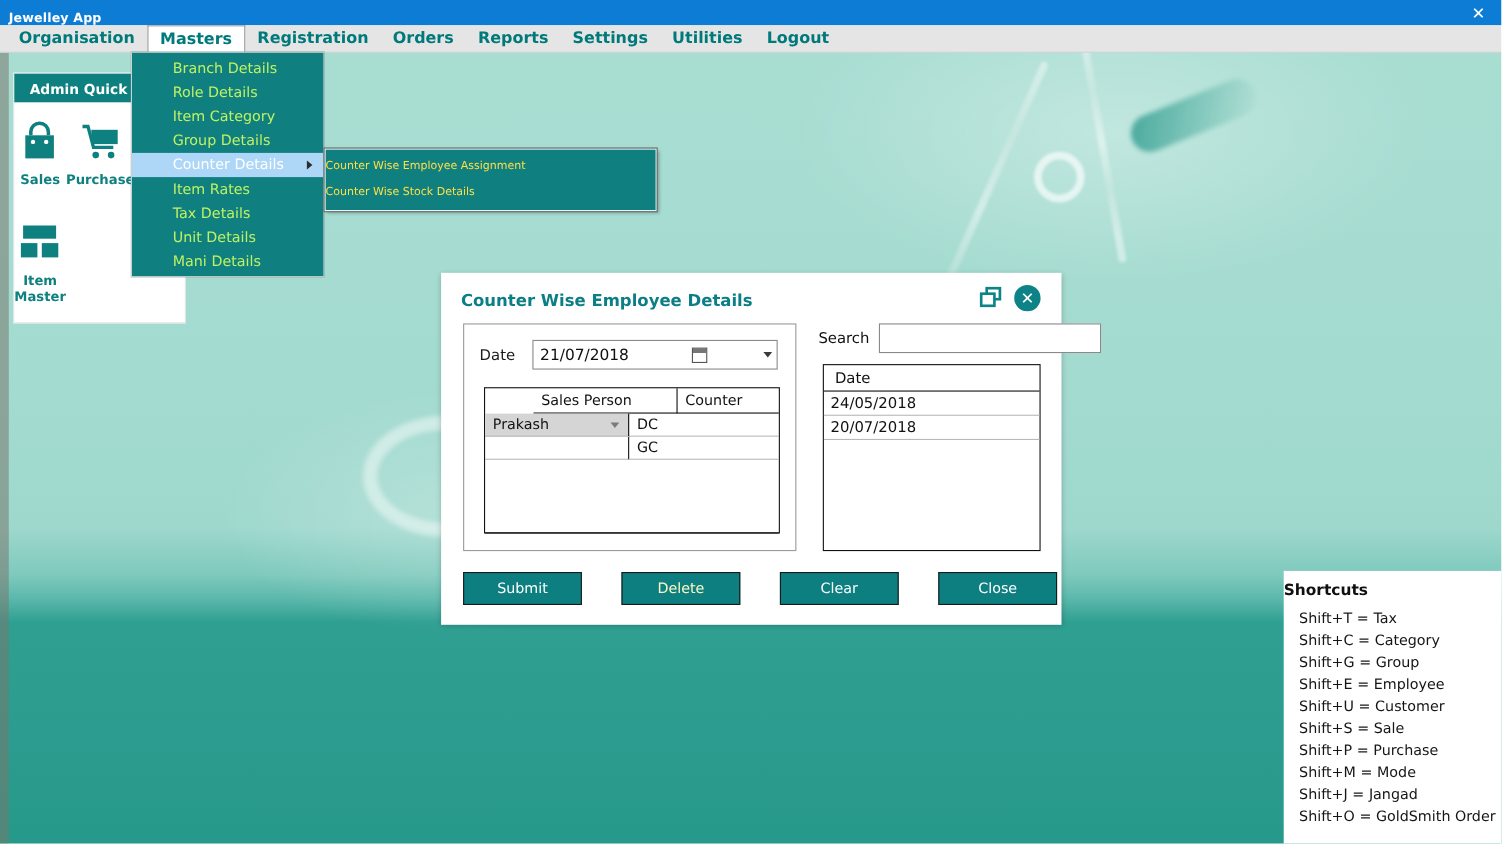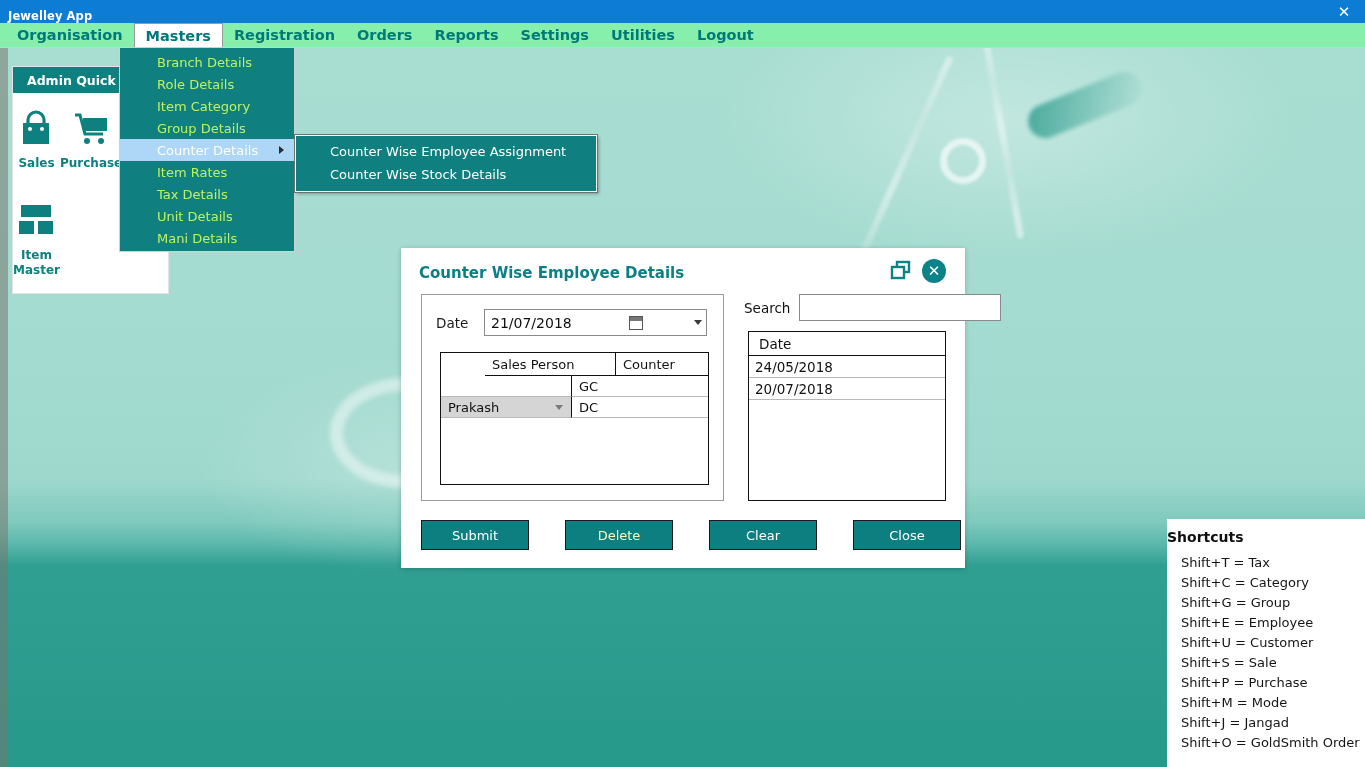--- a/index.html
+++ b/index.html
@@ -38,21 +38,21 @@
     font-size: 15px;
     display: flex; align-items: center; justify-content: center;
     cursor: pointer;
     font-family: "DejaVu Sans", sans-serif;
   }
 
   
   .menubar {
     position: absolute; left: 0; top: 23px;
     width: 1365px; height: 25px;
-    background: #86efac;
+    background: #e5e5e5;
     border-bottom: 1px solid #cfcfcf;
     display: flex; align-items: stretch;
     padding-left: 6px;
   }
   .menu-item {
     display: flex; align-items: center;
     padding: 0 11px;
     color: #00797b;
     font-size: 14.5px;
     font-weight: bold;
@@ -199,23 +199,22 @@
     background: #0f7f7f;
     border: 1px solid #ffffff;
     outline: 1px solid #6f6f6f;
     z-index: 31;
     padding: 4px 0 5px 0;
     box-shadow: 2px 2px 3px rgba(0,0,0,.3);
   }
   .sub-item {
     height: 23px;
     display: flex; align-items: center;
-    padding-left: 34px;
-    color: #ffffff;
-    font-size: 13px;
+    color: #fde047;
+    font-size: 10px;
     font-family: "DejaVu Sans", sans-serif;
     cursor: pointer;
   }
 
   
   .dialog {
     position: absolute; left: 401px; top: 248px;
     width: 564px; height: 320px;
     background: #ffffff;
     z-index: 20;
@@ -547,29 +546,29 @@
           <span class="cal-caret"></span>
         </div>
       </div>
 
       <div class="grid-left">
         <div class="grid-head">
           <div class="gh-cell gh-sp">Sales Person</div>
           <div class="gh-cell gh-ct">Counter</div>
         </div>
         <div class="grid-row">
-          <div class="gr-cell gr-sp"></div>
-          <div class="gr-cell gr-ct">GC</div>
-        </div>
-        <div class="grid-row">
           <div class="gr-cell gr-sp cell-combo">
             <span>Prakash</span>
             <span class="caret"></span>
           </div>
           <div class="gr-cell gr-ct">DC</div>
+        </div>
+        <div class="grid-row">
+          <div class="gr-cell gr-sp"></div>
+          <div class="gr-cell gr-ct">GC</div>
         </div>
         <div class="grid-filler"></div>
       </div>
     </div>
 
     <div class="search-row">
       <span class="search-label">Search</span>
       <div class="search-box">
         <input type="text" placeholder="" style="">
       </div>

